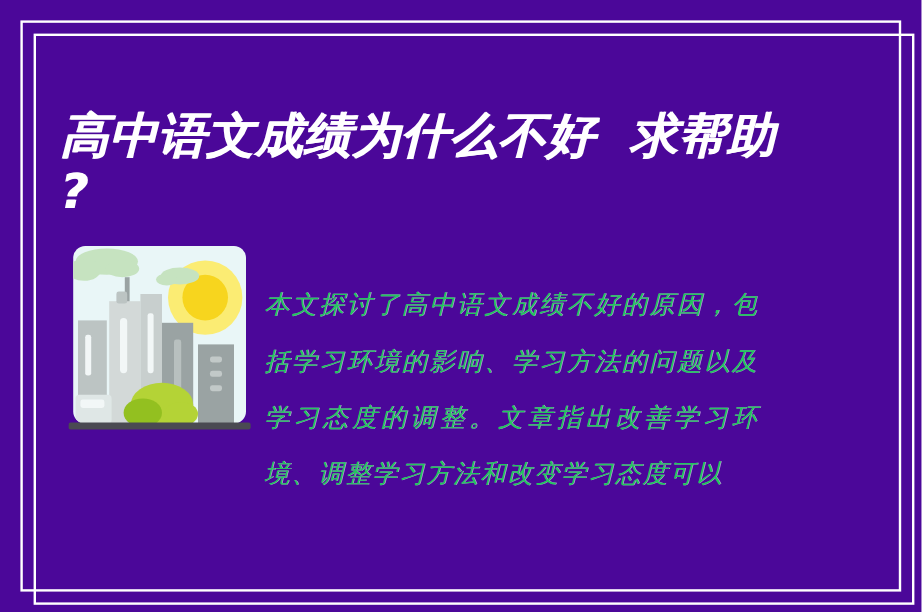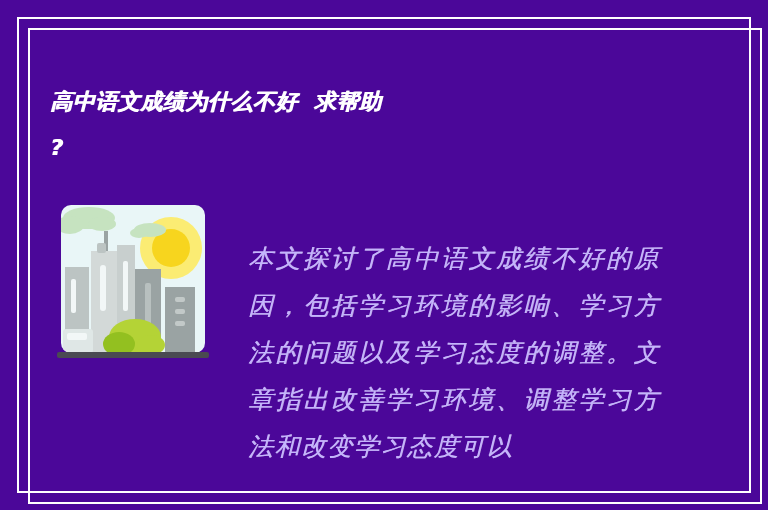--- a/index.html
+++ b/index.html
@@ -37,21 +37,21 @@
     pointer-events: none;
   }
   
   .title {
     position: absolute;
     left: 50px;
     top: 64px;
     width: 660px;
     color: #ffffff;
     font-family: "DejaVu Sans", "Liberation Sans", sans-serif;
-    font-size: 22px;
+    font-size: 40px;
     font-weight: bold;
     font-style: italic;
     line-height: 46px;
     letter-spacing: 0.5px;
     white-space: pre-wrap;
     text-shadow: 1px 0 0 #ffffff;
   }
   
   .illus-wrap {
     position: absolute;
@@ -61,26 +61,26 @@
     height: 160px;
   }
   .illus-svg {
     display: block;
     width: 152px;
     height: 160px;
   }
   
   .body-text {
     position: absolute;
-    left: 248px;
+    left: 220px;
     top: 210px;
     width: 412px;
-    color: #c4b5fd;
+    color: #22c55e;
     font-family: "DejaVu Serif", "Liberation Serif", serif;
-    font-size: 25px;
+    font-size: 21px;
     font-style: italic;
     line-height: 47px;
     letter-spacing: 1.5px;
     text-align: justify;
     text-shadow: 0.6px 0 0 rgba(255,255,255,0.6);
   }
 </style>
 </head>
 <body>
 

